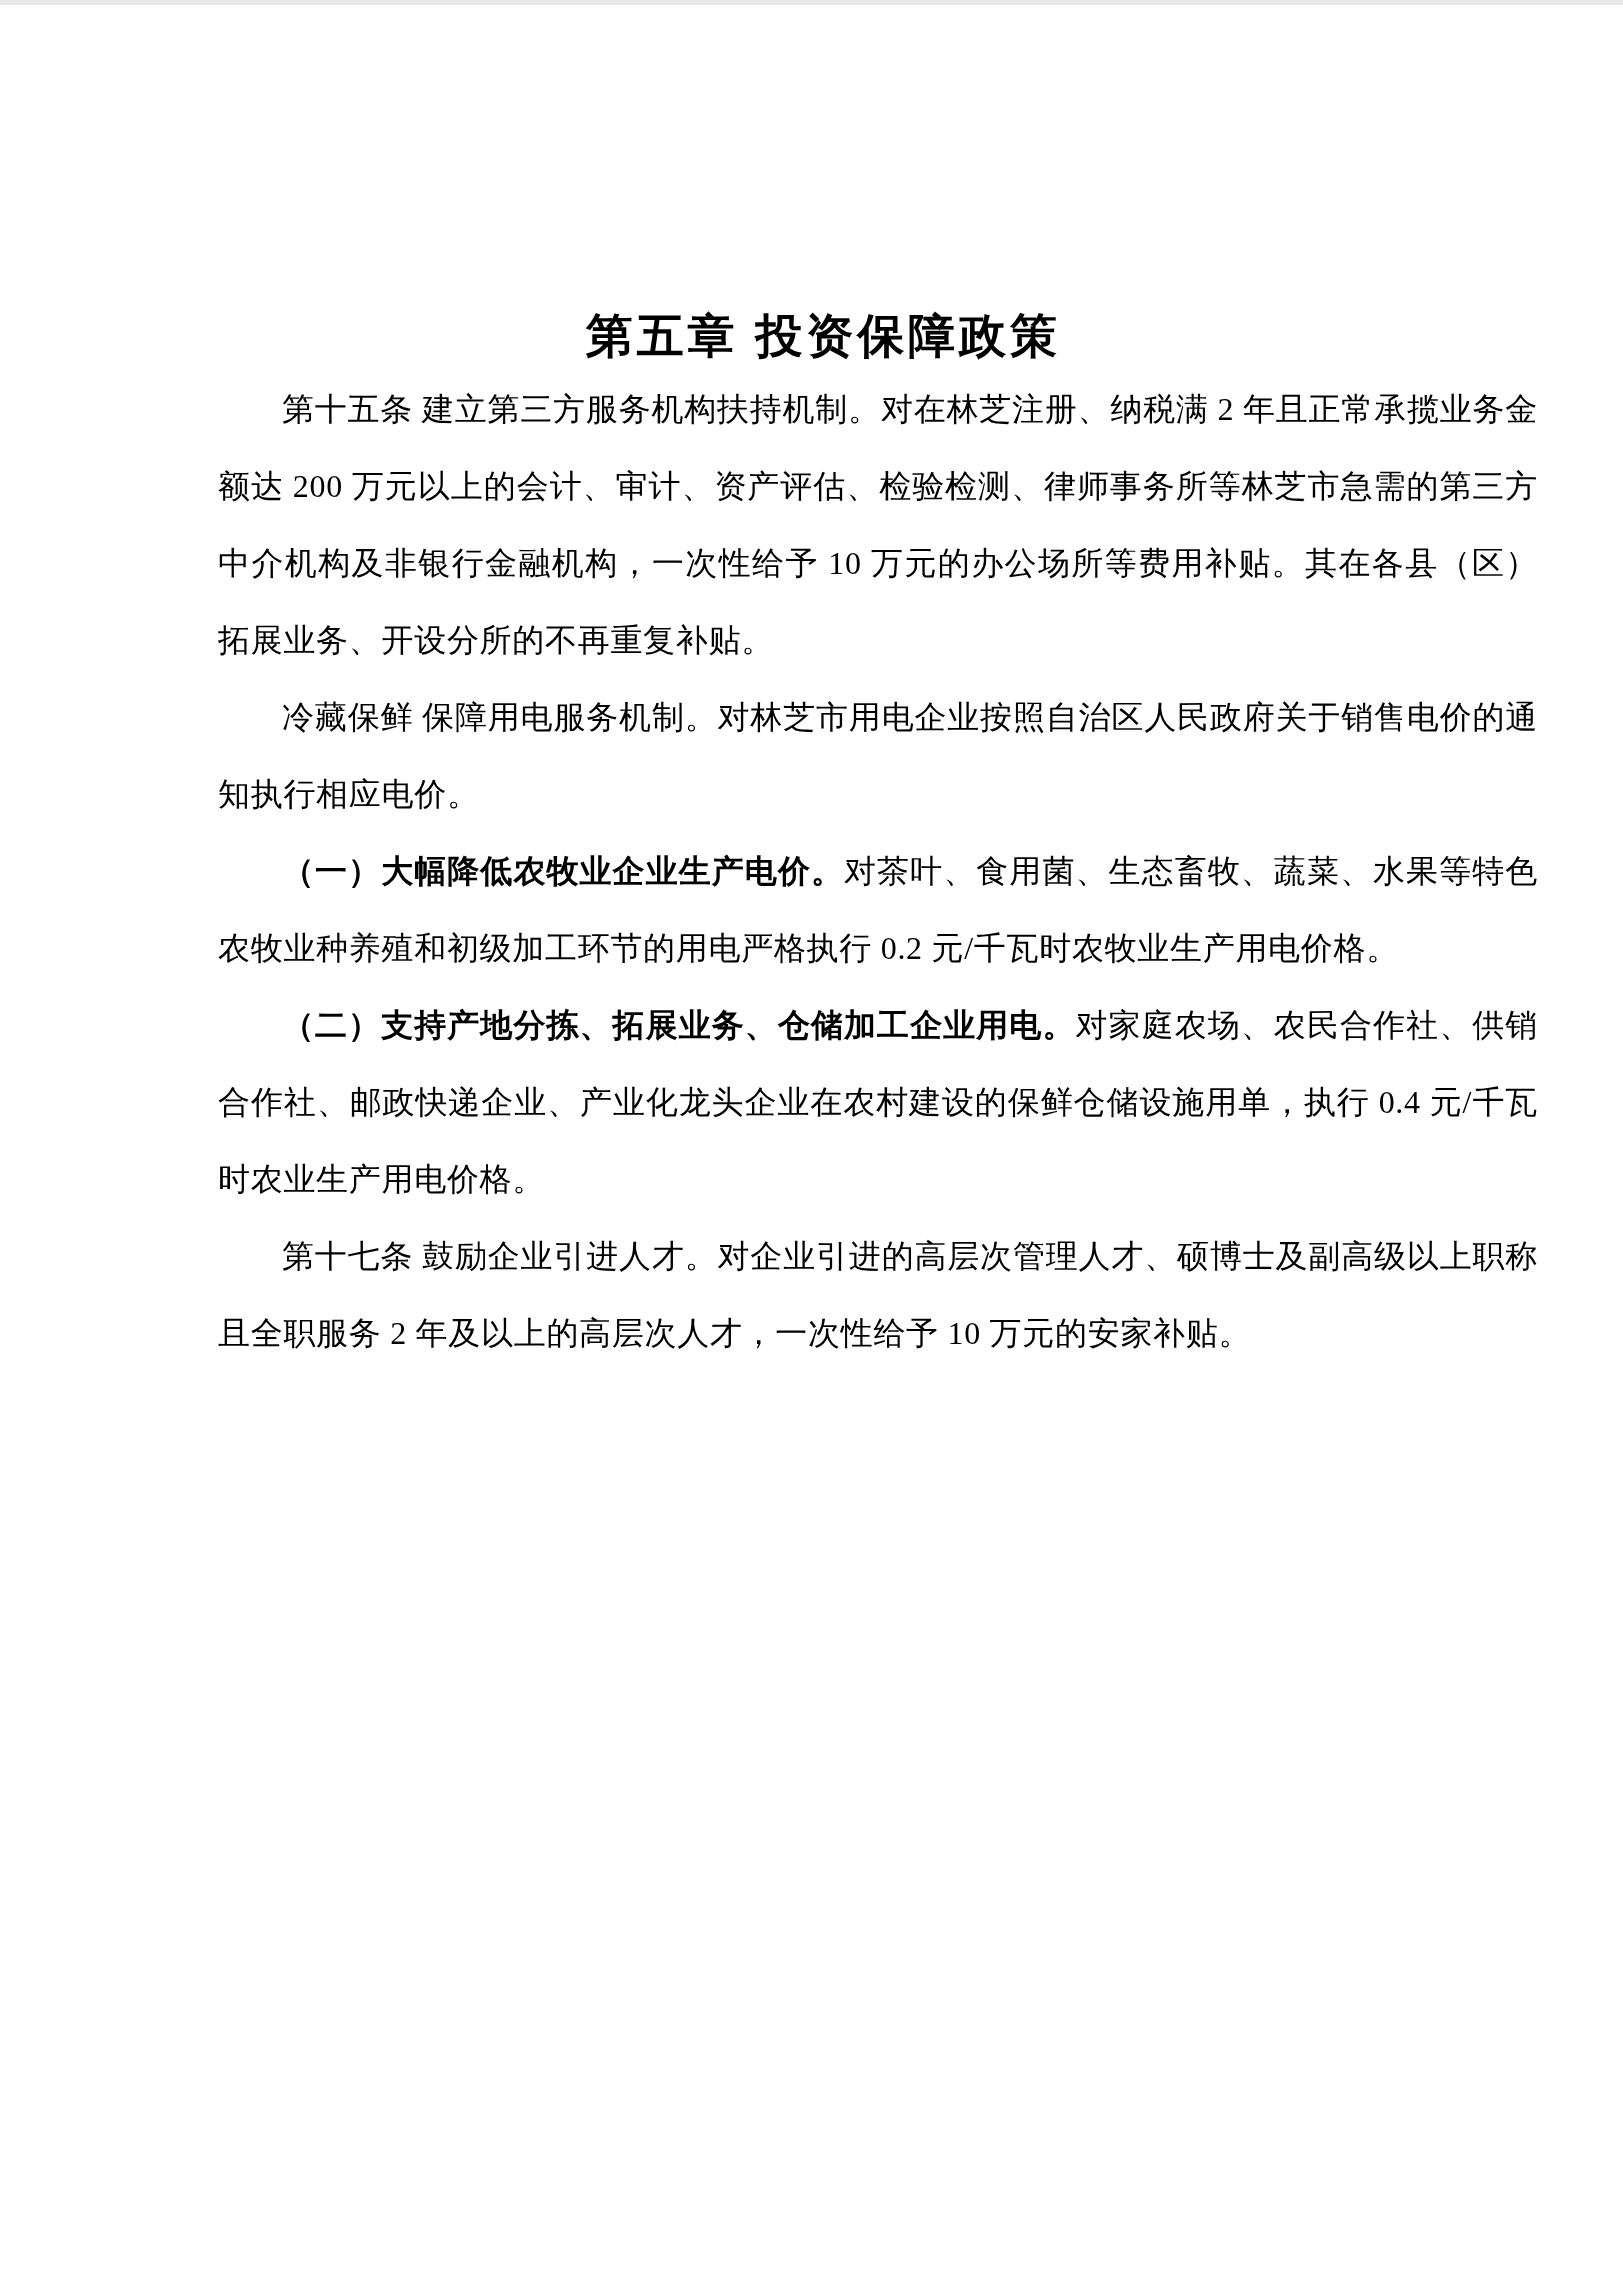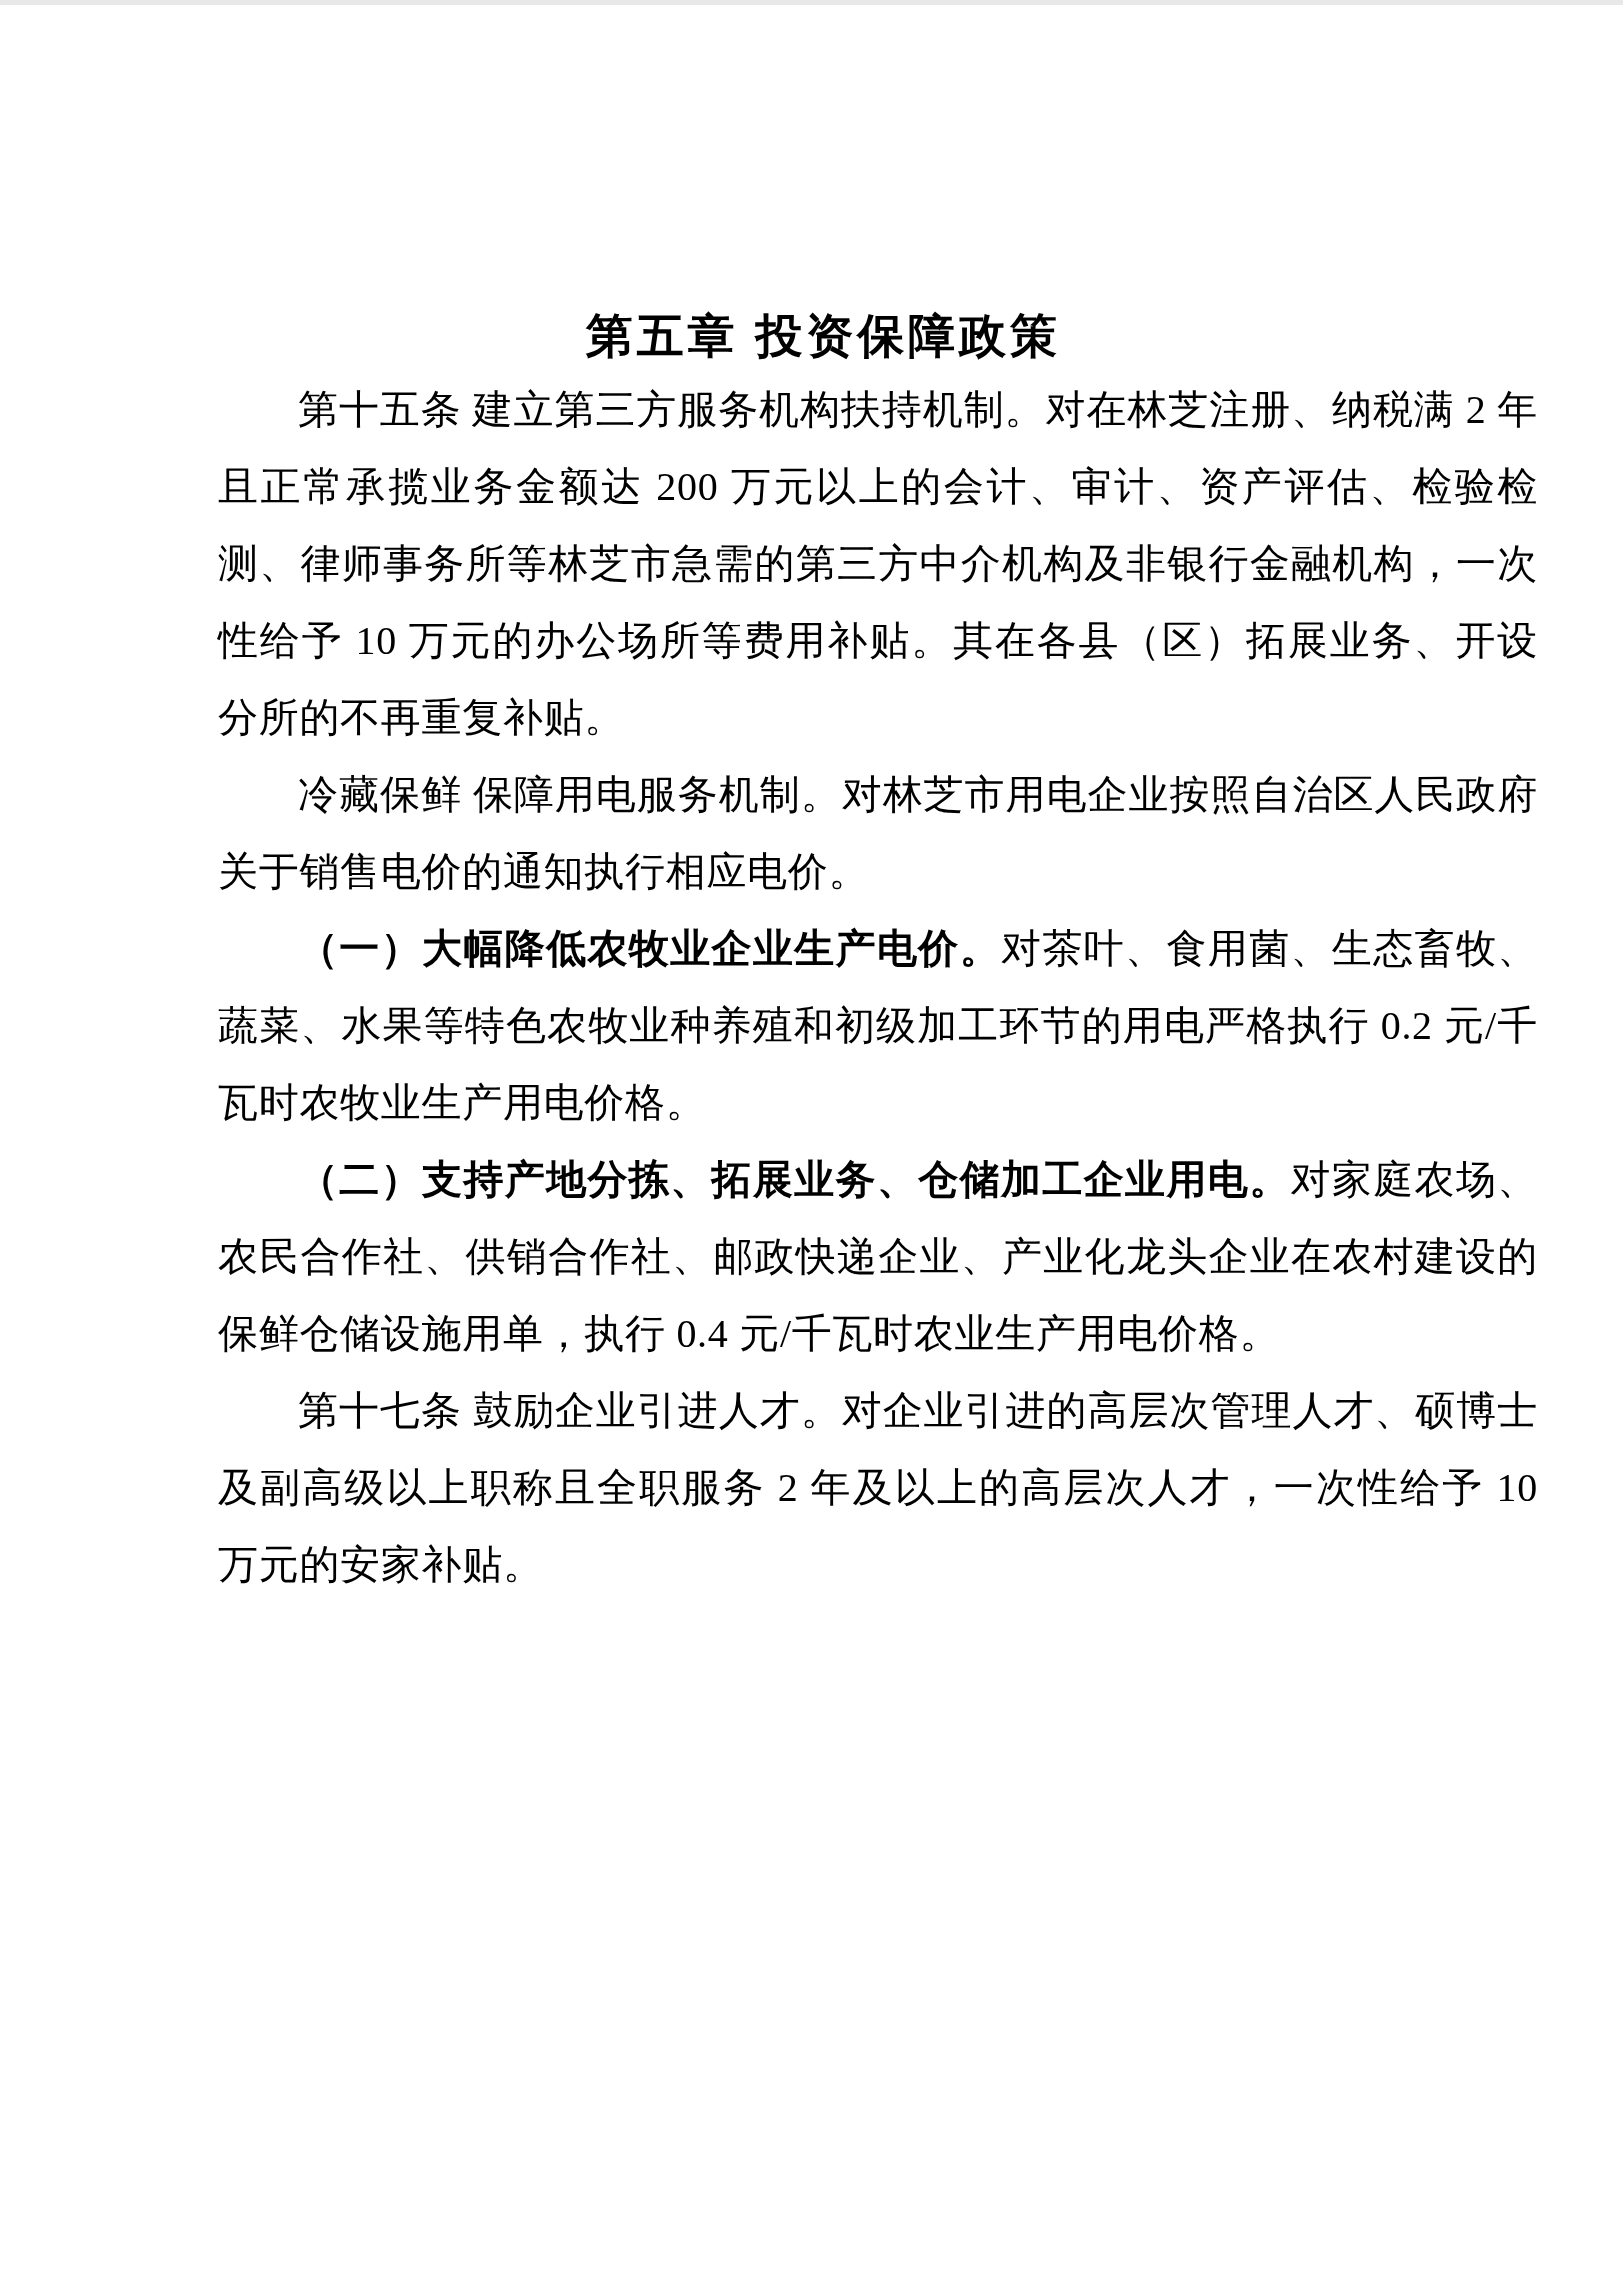--- a/index.html
+++ b/index.html
@@ -27,21 +27,21 @@
     font-size: 47px;
     line-height: 54px;
     letter-spacing: 3.9px;
     white-space: nowrap;
   }
   .doc-body {
     position: absolute;
     left: 218px;
     top: 366px;
     width: 1320px;
-    font-size: 40px;
+    font-size: 32px;
     line-height: 77px;
     letter-spacing: 0.7px;
     text-align: justify;
     text-justify: inter-character;
   }
   .doc-body p {
     margin: 0;
     padding: 0;
     text-indent: 2em;
   }

